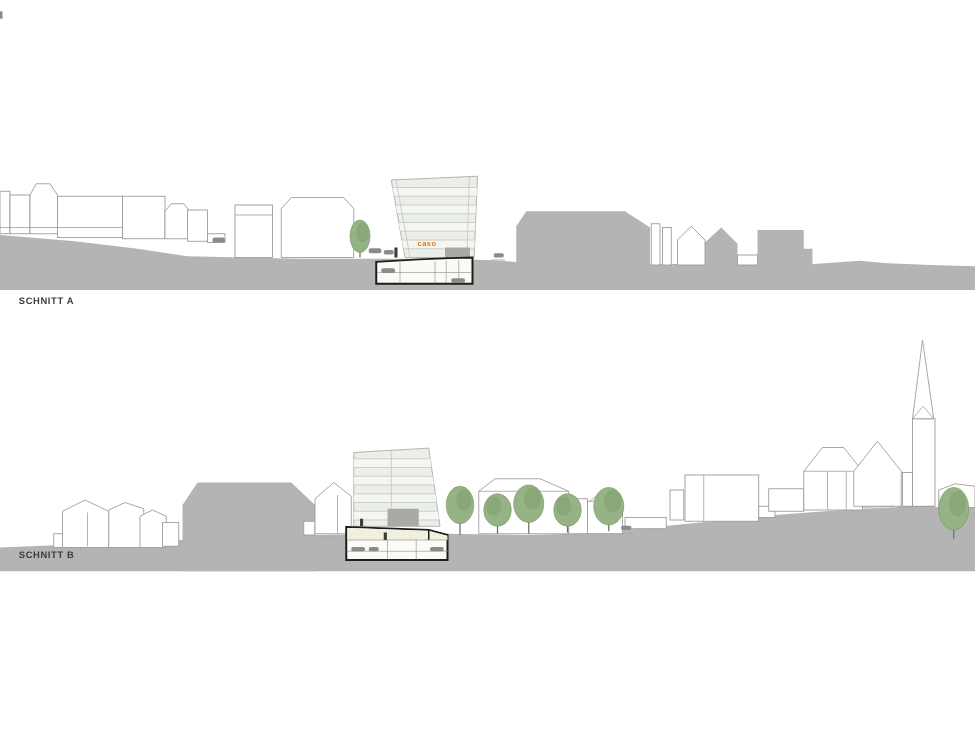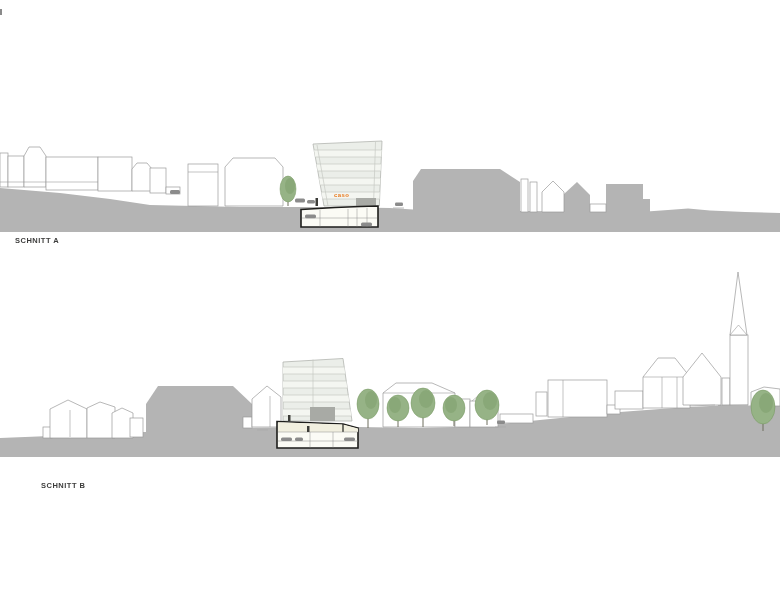--- a/index.html
+++ b/index.html
@@ -246,15 +246,15 @@
       </g>
       <rect class="car" x="281" y="437.5" width="11" height="3.5" rx="1.5"></rect>
       <rect class="car" x="295" y="437.5" width="8" height="3.5" rx="1.5"></rect>
       <rect class="car" x="344" y="437.5" width="11" height="3.5" rx="1.5"></rect>
       <rect class="dark" x="307" y="426" width="2.5" height="6"></rect>
     </g>
   </g>
 </svg>
 
 <div class="sec-label" style="left:15px;top:236.5px;">SCHNITT A</div>
-<div class="sec-label" style="left:15px;top:482px;margin-left:26px;">SCHNITT B</div>
+<div class="sec-label" style="left:15px;top:440px;">SCHNITT B</div>
 
 </div>
 
 </body></html>

